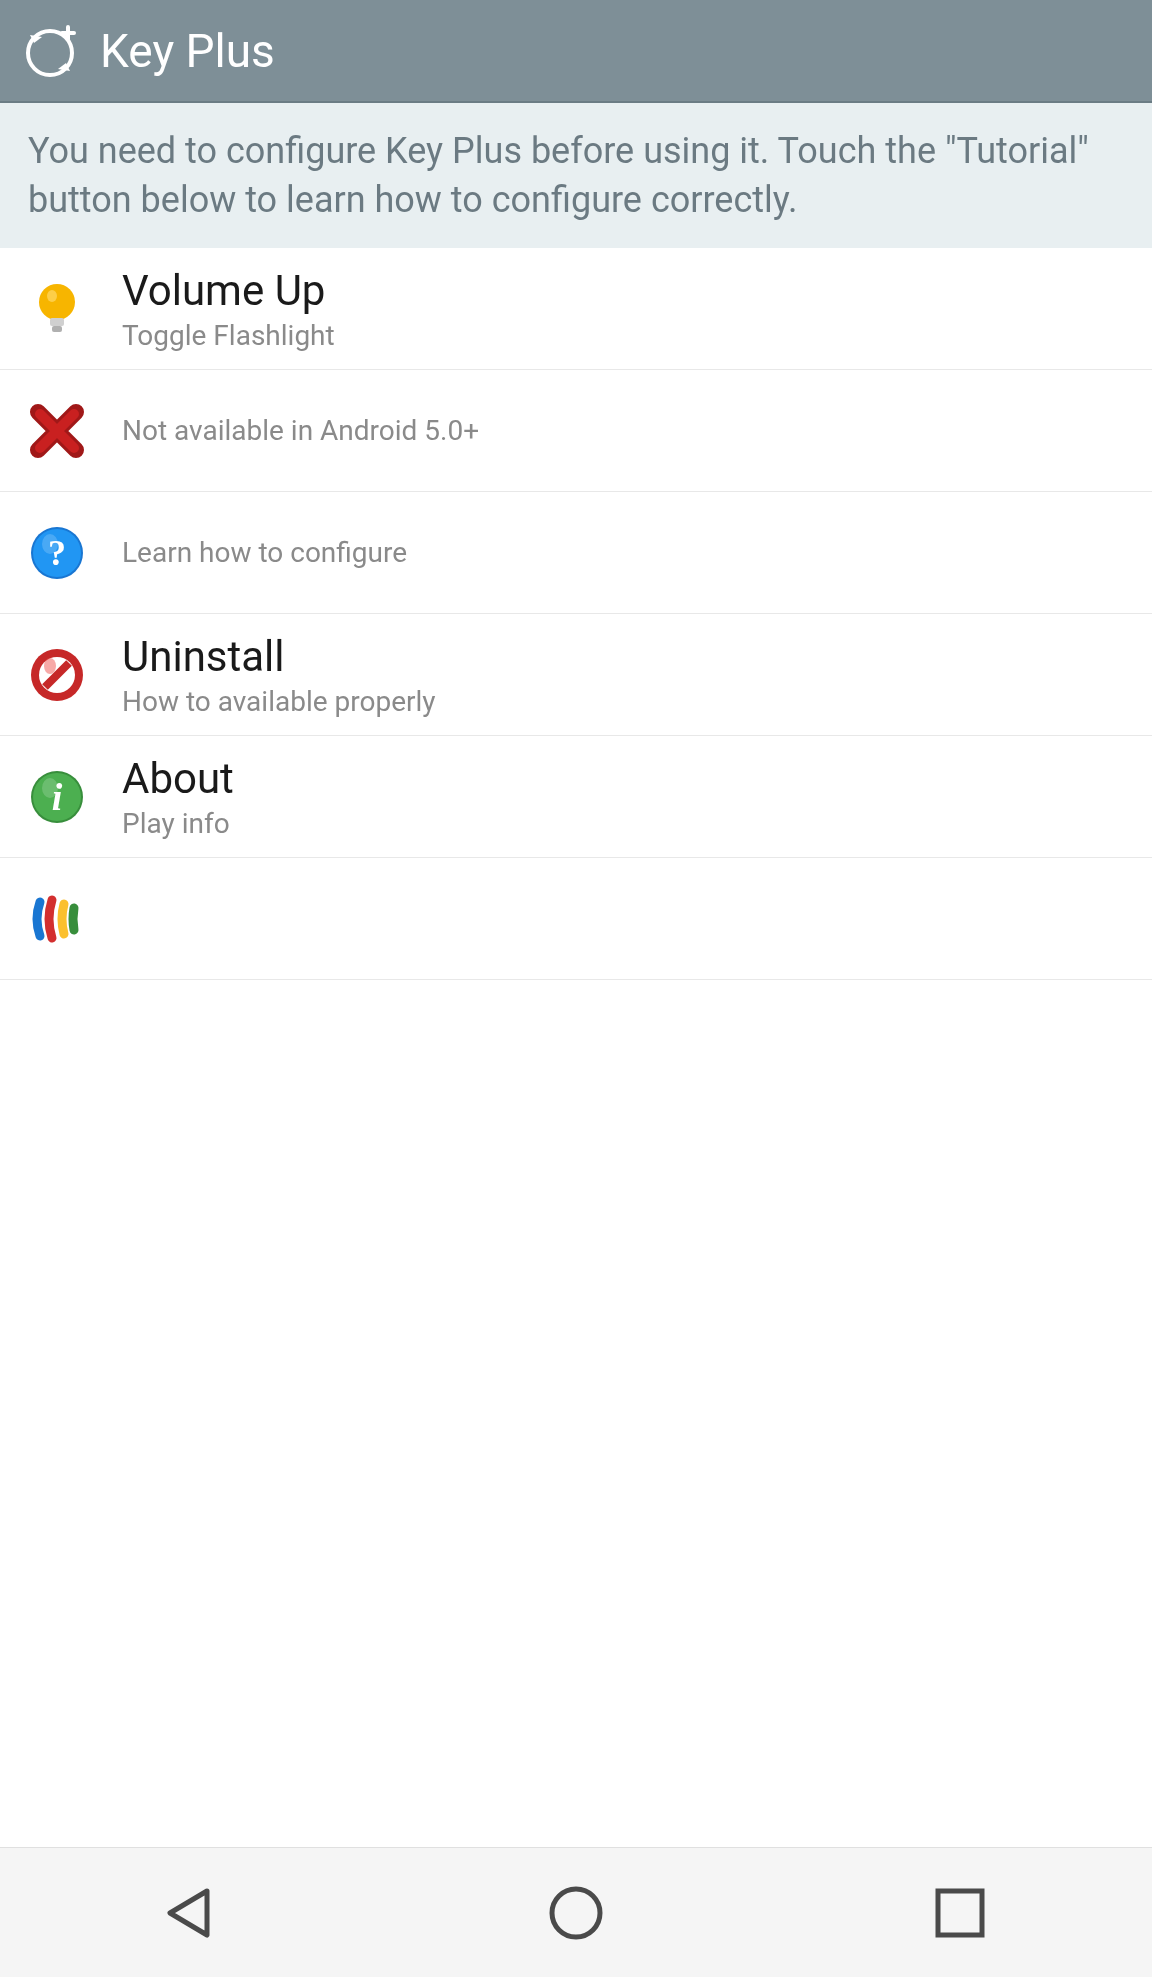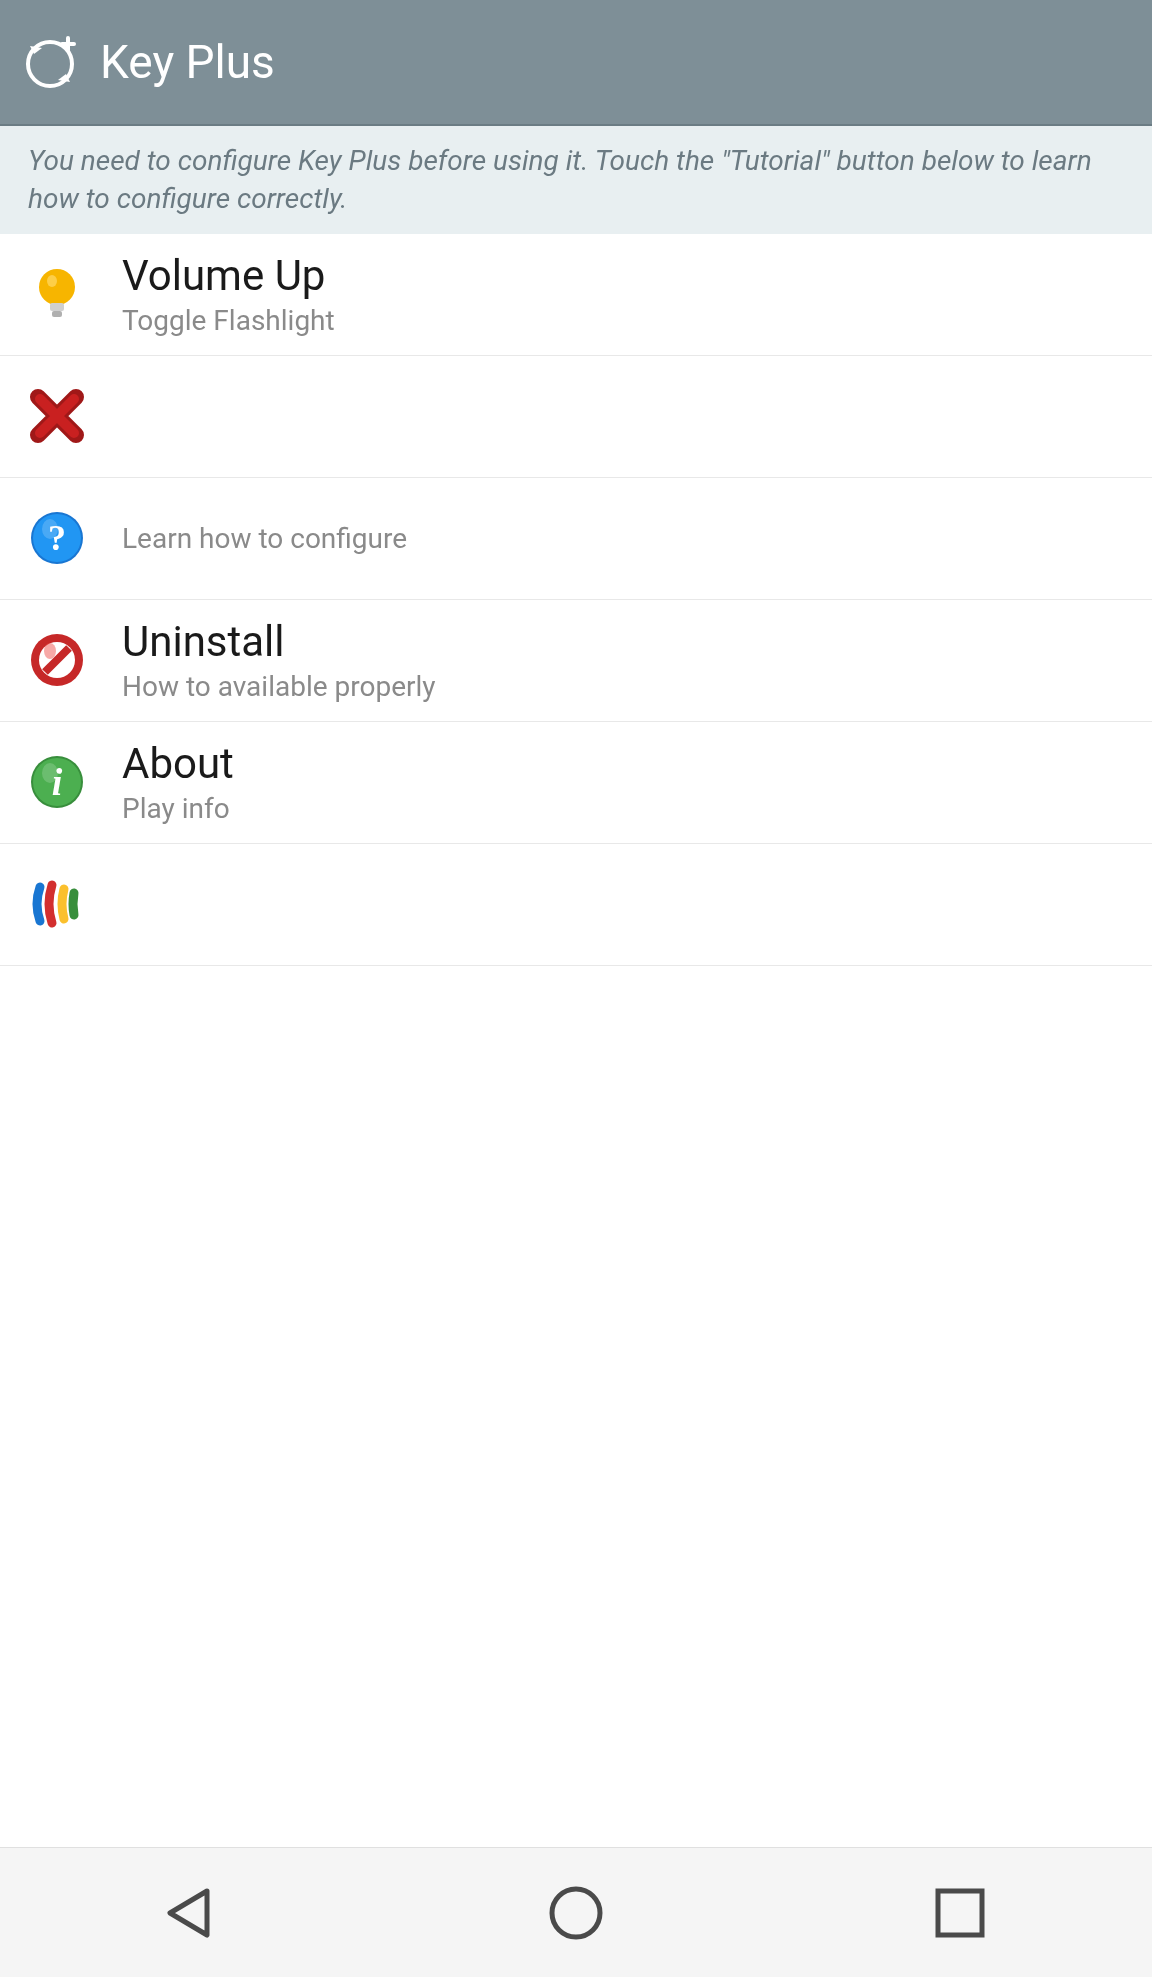--- a/index.html
+++ b/index.html
@@ -11,45 +11,44 @@
       font-family: -apple-system, Roboto, "Helvetica Neue", Arial, sans-serif;
       width: 1152px;
       height: 1977px;
       background: #ffffff;
       display: flex;
       flex-direction: column;
       overflow: hidden;
     }
     .header {
       background: #7e8f97;
-      height: 126px;
+      height: 103px;
       display: flex;
       align-items: center;
       padding: 0 24px;
       gap: 20px;
       border-bottom: 2px solid #6b7c84;
     }
     .header-title {
       color: #ffffff;
       font-size: 46px;
       font-weight: 400;
     }
     .sync-icon {
       width: 56px;
       height: 56px;
       position: relative;
       flex-shrink: 0;
     }
     .info-banner {
       background: #e8eff1;
-      padding: 16px 28px;
+      padding: 24px 28px;
       color: #6b7a82;
-      font-size: 28px;
+      font-size: 36px;
       line-height: 1.35;
-      font-style: italic;
     }
     .list {
       flex: 1;
       background: #ffffff;
     }
     .list-item {
       display: flex;
       align-items: center;
       padding: 4px 28px;
       border-bottom: 1px solid #e8e8e8;
@@ -130,20 +129,21 @@
   </div>
 
   <div class="list-item">
     <div class="list-icon">
       <svg viewBox="0 0 58 58" width="58" height="58">
         <path d="M 10 10 L 48 48 M 48 10 L 10 48" stroke="#a01818" stroke-width="16" stroke-linecap="round"></path>
         <path d="M 12 12 L 46 46 M 46 12 L 12 46" stroke="#c92020" stroke-width="10" stroke-linecap="round"></path>
       </svg>
     </div>
     <div class="list-content">
+      <div class="list-subtitle">Not available in Android 5.0+</div>
     </div>
   </div>
 
   <div class="list-item">
     <div class="list-icon">
       <svg viewBox="0 0 58 58" width="58" height="58">
         <circle cx="29" cy="29" r="26" fill="#1976d2"></circle>
         <circle cx="29" cy="29" r="24" fill="#2196f3"></circle>
         <ellipse cx="22" cy="20" rx="8" ry="10" fill="#64b5f6" opacity="0.6"></ellipse>
         <text x="29" y="41" font-size="36" fill="#ffffff" text-anchor="middle" font-weight="bold" font-family="Georgia, serif">?</text>

